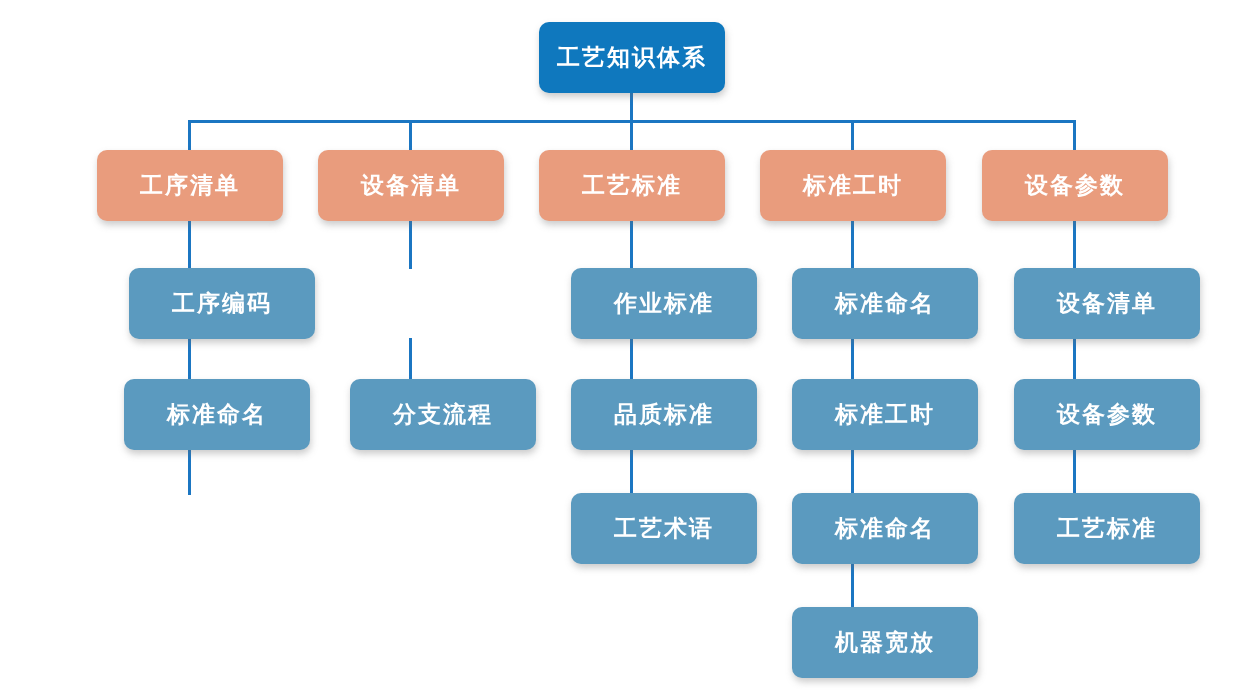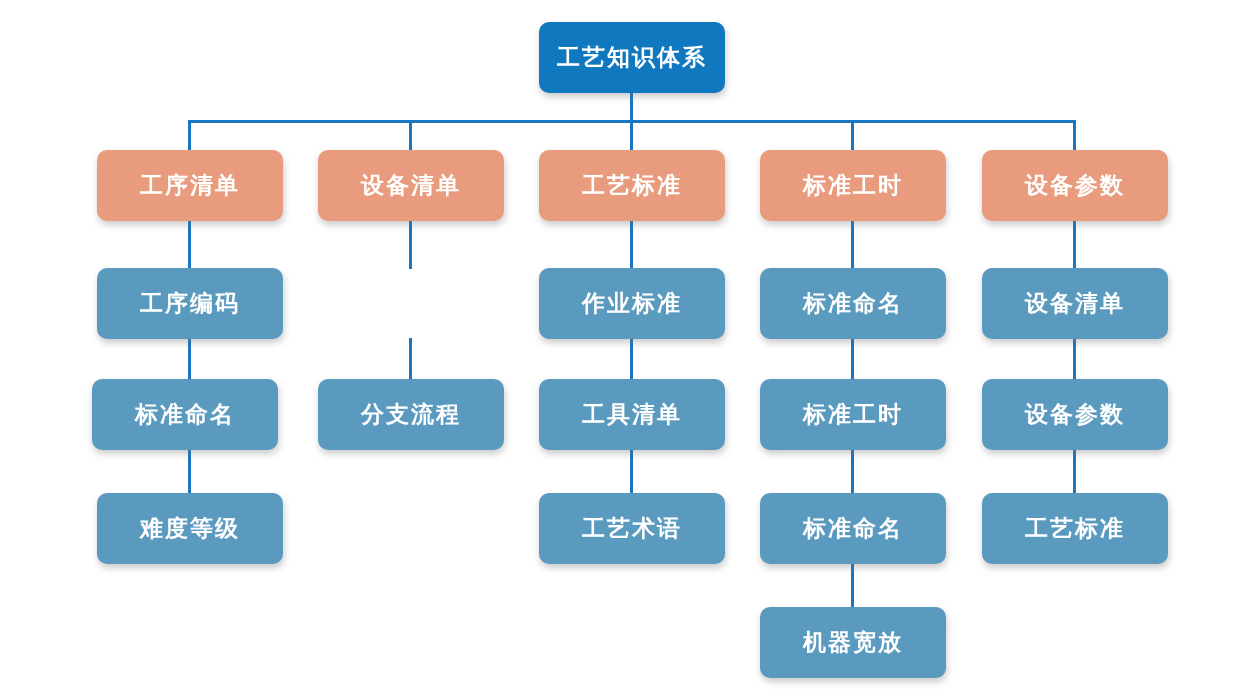--- a/index.html
+++ b/index.html
@@ -12,21 +12,21 @@
   .line.h{height:3px;}
   .node{
     position:absolute;width:186px;height:71px;border-radius:10px;
     display:flex;align-items:center;justify-content:center;
     color:#ffffff;font-weight:bold;font-size:23px;letter-spacing:2px;
     box-shadow:1px 4px 7px rgba(110,110,110,0.35);
     white-space:nowrap;
   }
   .root{background:#0F78BE;}
   .branch{background:#E99C7D;}
-  .leaf{background:#5B9ABF;}
+  .leaf{background:#5B9ABF;margin-left:32px;}
 </style>
 </head>
 <body>
 
 <div class="canvas">
 
   <div class="line v" style="left:630px;top:93px;height:29px"></div>
 
   <div class="line h" style="left:188px;top:120px;width:888px"></div>
 
@@ -59,26 +59,25 @@
   <div class="node branch" style="left:97px;top:150px">工序清单</div>
 
   <div class="node root" style="left:539px;top:22px">工艺知识体系</div>
   <div class="node branch" style="left:318px;top:150px">设备清单</div>
   <div class="node branch" style="left:539px;top:150px">工艺标准</div>
   <div class="node branch" style="left:760px;top:150px">标准工时</div>
   <div class="node branch" style="left:982px;top:150px">设备参数</div>
 
   <div class="node leaf" style="left:97px;top:268px">工序编码</div>
   <div class="node leaf" style="left:92px;top:379px">标准命名</div>
-  <div class="node leaf" style="left:97px;top:493px">难度等级</div>
 
   <div class="node leaf" style="left:318px;top:379px">分支流程</div>
 
   <div class="node leaf" style="left:539px;top:268px">作业标准</div>
-  <div class="node leaf" style="left:539px;top:379px">工具清单</div>
+  <div class="node leaf" style="left:539px;top:379px">品质标准</div>
   <div class="node leaf" style="left:539px;top:493px">工艺术语</div>
 
   <div class="node leaf" style="left:760px;top:268px">标准命名</div>
   <div class="node leaf" style="left:760px;top:379px">标准工时</div>
   <div class="node leaf" style="left:760px;top:493px">标准命名</div>
   <div class="node leaf" style="left:982px;top:268px">设备清单</div>
 
   <div class="node leaf" style="left:760px;top:607px">机器宽放</div>
   <div class="node leaf" style="left:982px;top:379px">设备参数</div>
   <div class="node leaf" style="left:982px;top:493px">工艺标准</div>

